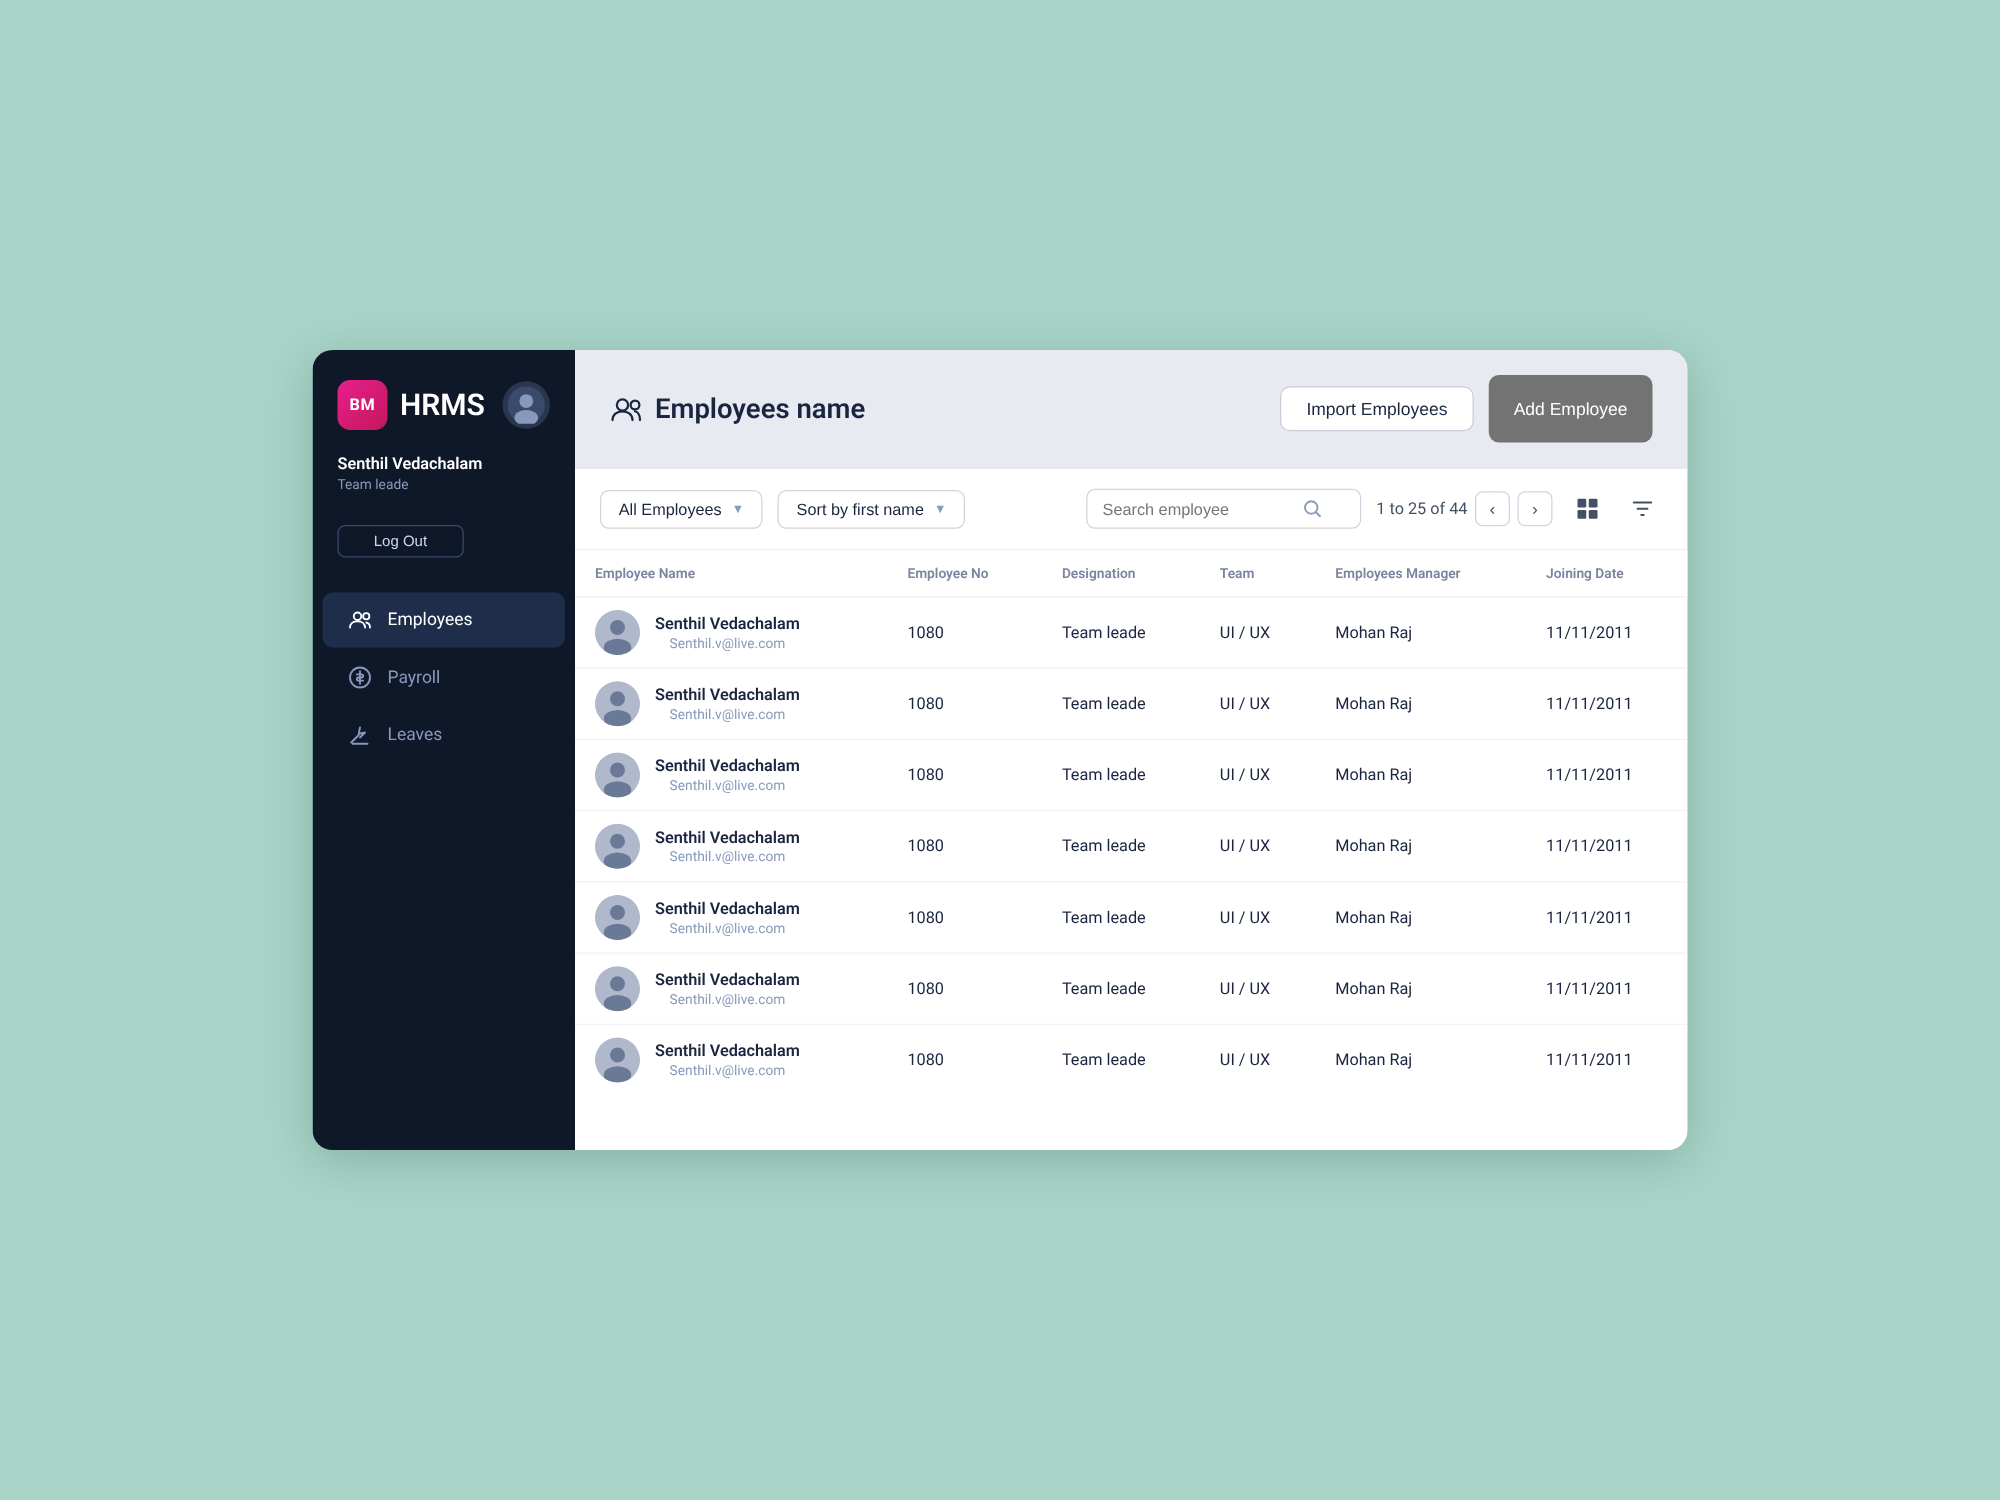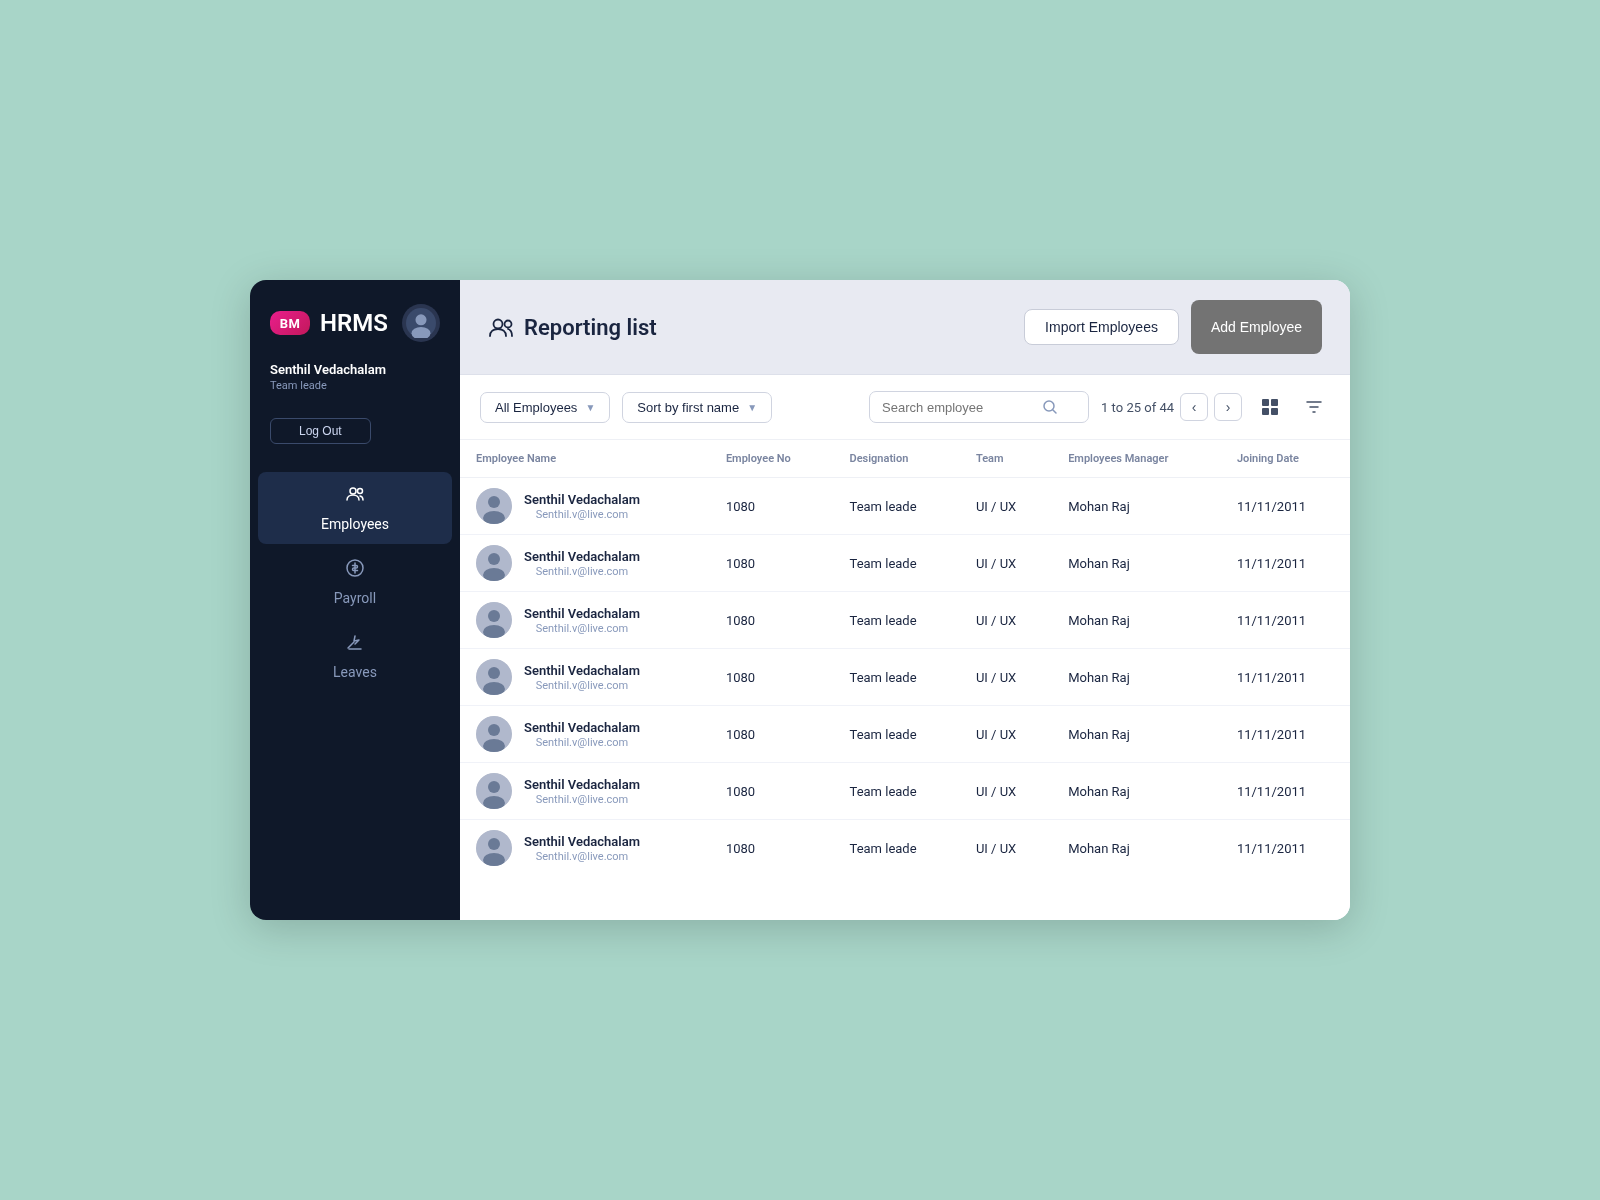--- a/index.html
+++ b/index.html
@@ -30,21 +30,21 @@
       flex-shrink: 0;
     }
     .sidebar-header {
       display: flex;
       align-items: center;
       gap: 10px;
       padding: 24px 20px 20px 20px;
     }
     .logo-badge {
       width: 40px;
-      height: 24px;
+      height: 40px;
       background: linear-gradient(135deg, #e91e8c, #c2185b);
       border-radius: 10px;
       display: flex;
       align-items: center;
       justify-content: center;
       font-weight: 700;
       color: white;
       font-size: 13px;
       letter-spacing: 0.5px;
     }
@@ -100,21 +100,20 @@
       display: flex;
       align-items: center;
       gap: 12px;
       padding: 12px 20px;
       color: #8899bb;
       font-size: 14px;
       cursor: pointer;
       border-radius: 8px;
       margin: 2px 8px;
       transition: background 0.15s;
-      flex-direction: column;
     }
     .nav-item.active {
       background: #1e2d4a;
       color: white;
     }
     .nav-icon {
       width: 20px;
       height: 20px;
       display: flex;
       align-items: center;
@@ -367,21 +366,21 @@
   <div class="main-content">
 
     <div class="top-bar">
       <div class="page-title-area">
         <svg width="26" height="26" viewBox="0 0 26 26" fill="none">
           <circle cx="10" cy="10" r="4.5" stroke="#1a2540" stroke-width="1.8"></circle>
           <path d="M2 22c0-4.5 3.5-7 8-7s8 2.5 8 7" stroke="#1a2540" stroke-width="1.8" stroke-linecap="round"></path>
           <circle cx="20" cy="10" r="3.5" stroke="#1a2540" stroke-width="1.8"></circle>
           <path d="M20 15c2 0.5 4 2 4 7" stroke="#1a2540" stroke-width="1.8" stroke-linecap="round"></path>
         </svg>
-        <h1 class="page-title">Reporting list</h1>
+        <h1 class="page-title">Employees name</h1>
       </div>
       <div class="top-actions">
         <button class="import-btn">Import Employees</button>
         <button class="add-btn">Add Employee</button>
       </div>
     </div>
 
     <div class="table-area">
 
       <div class="table-controls">

